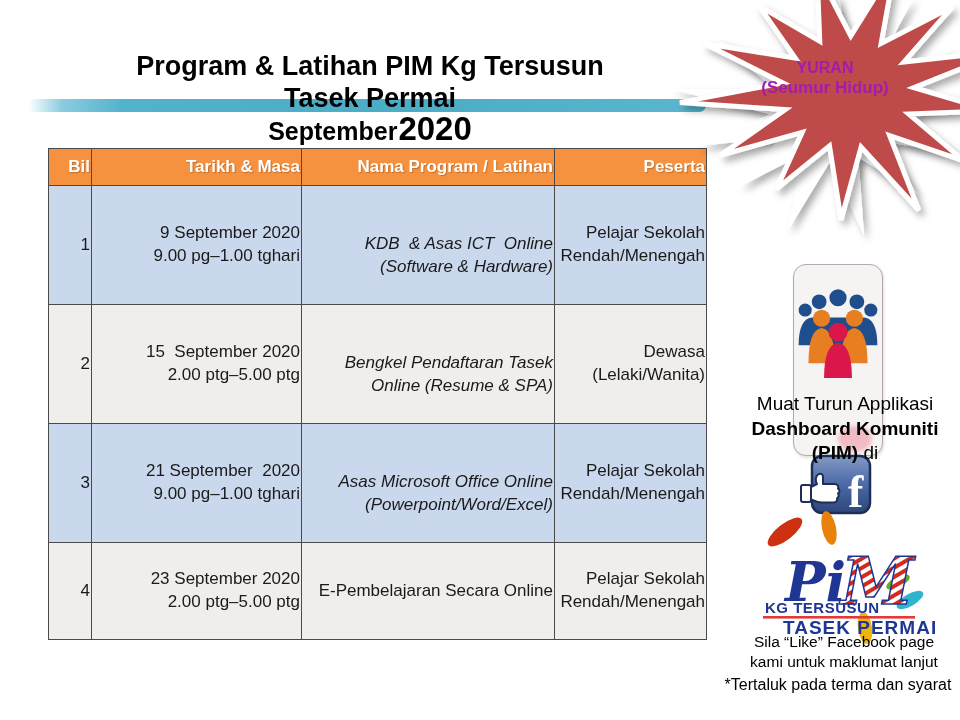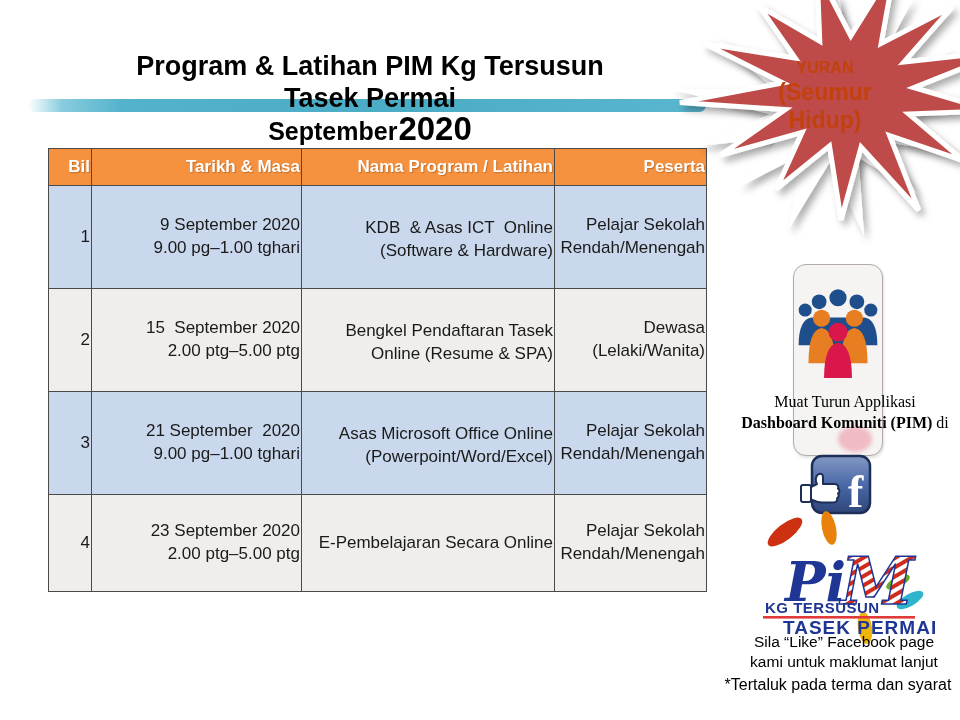--- a/index.html
+++ b/index.html
@@ -42,45 +42,45 @@
     border:1.6px solid var(--border-dark);
     text-align:right;vertical-align:middle;overflow:hidden;
   }
   table.program th{
     background:var(--header-orange);color:#fff;font-size:17px;font-weight:bold;
     height:34px;text-shadow:1px 1px 1px rgba(100,55,0,.35);
   }
   table.program td{font-size:17px;line-height:1.35;height:94px;}
   tr.row-blue td{background:var(--row-blue);}
   tr.row-gray td{background:var(--row-gray);}
-  td.prog-top{vertical-align:top;padding-top:7px;}
+  td.prog-top{vertical-align:top;padding-top:23px;font-style:italic;}
   .cell-line{white-space:pre-wrap;}
   
   .burst-wrap{position:absolute;left:668px;top:-84px;width:340px;height:340px;z-index:5;}
   .badge-text{
     position:absolute;left:745px;top:58px;width:160px;text-align:center;z-index:6;
-    color:#c2410c;font-weight:bold;line-height:1.22;
+    color:#a21caf;font-weight:bold;line-height:1.22;
   }
   .badge-text .small{font-size:16px;}
   .badge-text .fee{font-size:30px;line-height:1.25;word-spacing:10px;}
-  .badge-text .note{font-size:23px;}
+  .badge-text .note{font-size:17px;}
   
   .app-frame{
     position:absolute;left:793px;top:264px;width:88px;height:190px;z-index:1;
     background:#f5f4f2;border:1.3px solid #b3a9a9;border-radius:13px;
     box-shadow:1px 2px 3px rgba(0,0,0,.12);
   }
   .people-icon{position:absolute;left:797px;top:276px;z-index:2;}
   .pink-blob{
     position:absolute;left:838px;top:426px;width:34px;height:26px;border-radius:50%;
     background:rgba(235,118,140,.45);filter:blur(2px);z-index:2;
   }
   .download-text{
     position:absolute;left:740px;top:392px;width:210px;text-align:center;
-    font-size:16px;line-height:1.3;color:#000;z-index:3;font-family:Liberation Serif, serif;
+    font-size:19px;line-height:1.3;color:#000;z-index:3;
   }
   .fb-icon{position:absolute;left:800px;top:454px;z-index:2;}
   .pim-logo{position:absolute;left:757px;top:506px;z-index:2;}
   .like-text{
     position:absolute;left:718px;top:632px;width:252px;text-align:center;
     font-size:15.5px;line-height:1.32;color:#000;z-index:4;
   }
   .terms-text{
     position:absolute;left:712px;top:676px;width:252px;text-align:center;
     font-size:16px;color:#000;z-index:4;

